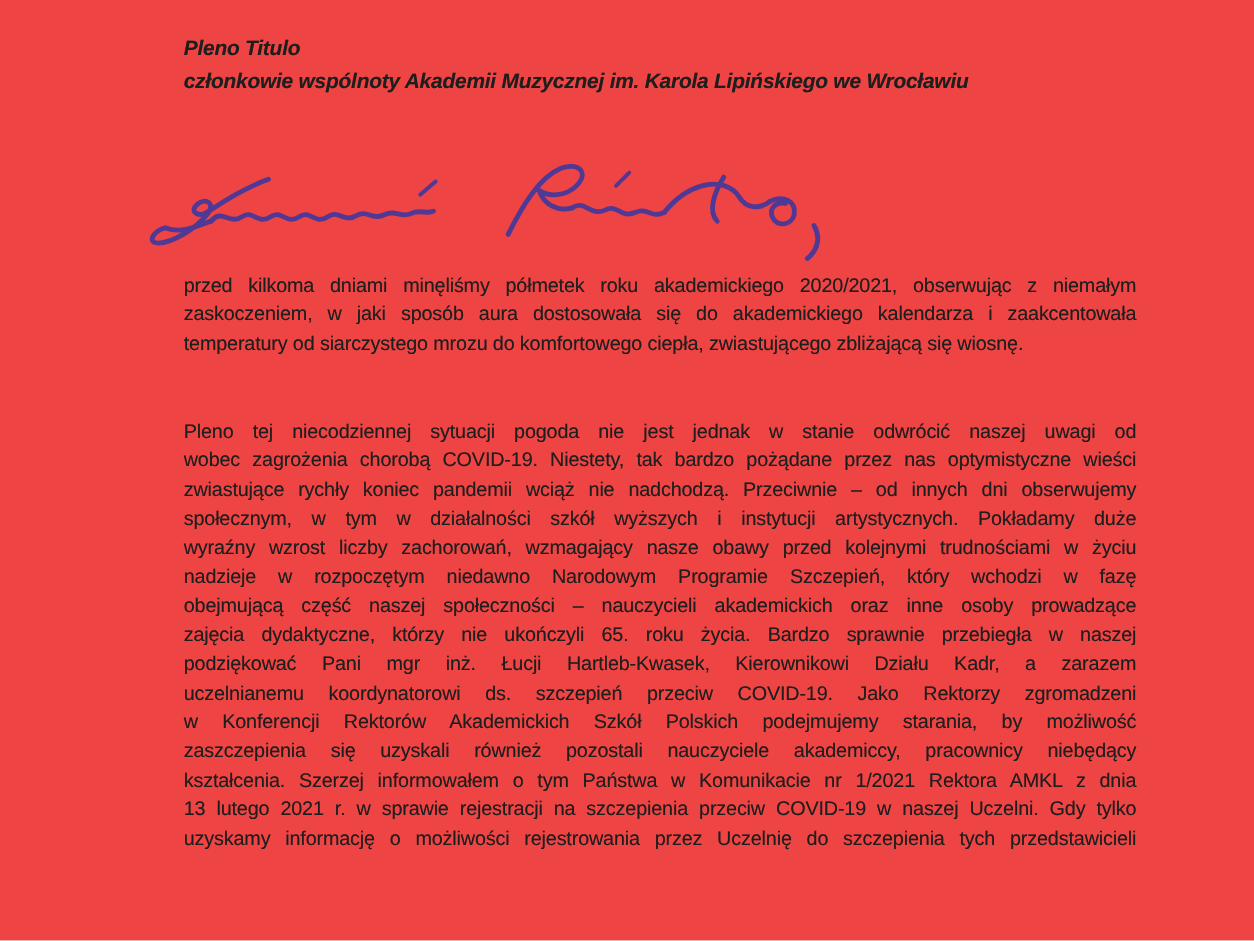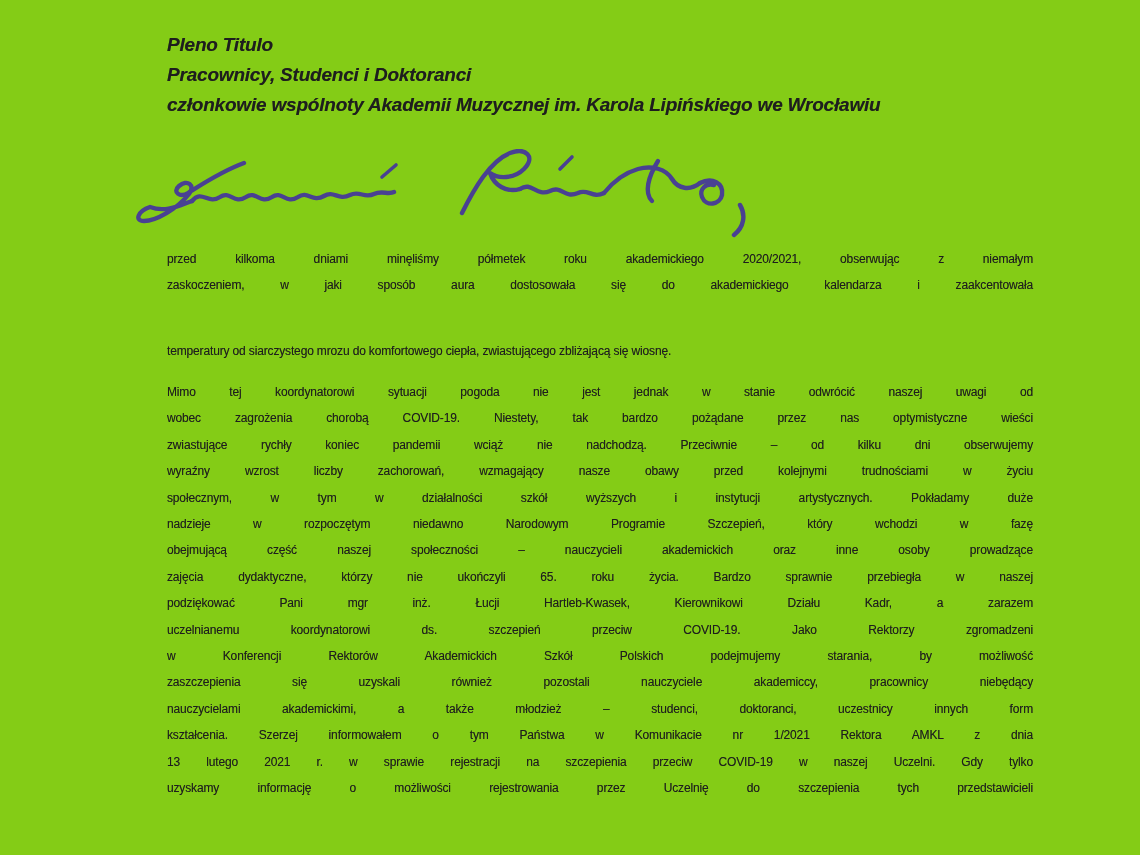--- a/index.html
+++ b/index.html
@@ -4,21 +4,21 @@
 <style>
   html, body {
     margin: 0;
     padding: 0;
     background: #ffffff;
   }
   .page {
     position: relative;
     width: 1140px;
     height: 855px;
-    background: #84cc16;
+    background: #ef4444;
     overflow: hidden;
     font-family: "Liberation Sans", sans-serif;
     color: #1e1e1e;
   }
   .letter-header {
     position: absolute;
     left: 167px;
     top: 30px;
     width: 900px;
     font-size: 19px;
@@ -33,45 +33,43 @@
     left: 122px;
     top: 143px;
     width: 650px;
     height: 105px;
   }
   .signature-wrap svg { display: block; width: 650px; height: 105px; }
   .para {
     position: absolute;
     left: 167px;
     width: 866px;
-    font-size: 12px;
+    font-size: 18px;
     line-height: 26.4px;
     letter-spacing: -0.15px;
     text-shadow: 0 0 0.5px rgba(30,30,30,0.5);
   }
   .para-1 { top: 246px; }
   .para-2 { top: 379px; }
   .line {
     text-align: justify;
     text-align-last: justify;
     white-space: nowrap;
   }
   .line.no-just {
     text-align-last: left;
-    margin-top: 39px;
   }
 </style>
 </head>
 <body>
 
 <div class="page">
 
   <header class="letter-header">
     <div class="h-line">Pleno Titulo</div>
-    <div class="h-line">Pracownicy, Studenci i Doktoranci</div>
     <div class="h-line">członkowie wspólnoty Akademii Muzycznej im. Karola Lipińskiego we Wrocławiu</div>
   </header>
 
   <div class="signature-wrap" role="img" aria-label="Szanowni Państwo,">
     <svg viewBox="0 0 650 105" xmlns="http://www.w3.org/2000/svg">
       <g fill="none" stroke="#46399a" stroke-width="4.4" stroke-linecap="round" stroke-linejoin="round" opacity="0.94">
 
         <path d="M 122 20 C 100 28 82 40 66 50 C 58 55 50 49 57 43 C 65 36 74 42 67 51 C 55 66 34 78 22 78 C 12 78 16 68 28 64 C 44 70 58 62 70 58"></path>
         <path d="M 70 58 C 80 46 86 62 98 54 C 108 47 112 62 124 54 C 134 47 138 62 150 54 C 160 47 164 62 176 54 C 186 47 190 60 202 53 C 212 47 216 58 228 52 C 238 47 242 56 252 51 C 260 47 266 52 272 49"></path>
         <path stroke-width="3.6" d="M 260 34 L 274 22"></path>
@@ -87,32 +85,31 @@
     </svg>
   </div>
 
   <section>
     <div class="para para-1">
         <div class="line">przed kilkoma dniami minęliśmy półmetek roku akademickiego 2020/2021, obserwując z niemałym</div>
         <div class="line">zaskoczeniem, w jaki sposób aura dostosowała się do akademickiego kalendarza i zaakcentowała</div>
         <div class="line no-just">temperatury od siarczystego mrozu do komfortowego ciepła, zwiastującego zbliżającą się wiosnę.</div>
       </div>
     <div class="para para-2">
-        <div class="line">Mimo tej koordynatorowi sytuacji pogoda nie jest jednak w stanie odwrócić naszej uwagi od</div>
+        <div class="line">Pleno tej niecodziennej sytuacji pogoda nie jest jednak w stanie odwrócić naszej uwagi od</div>
         <div class="line">wobec zagrożenia chorobą COVID-19. Niestety, tak bardzo pożądane przez nas optymistyczne wieści</div>
-        <div class="line">zwiastujące rychły koniec pandemii wciąż nie nadchodzą. Przeciwnie – od kilku dni obserwujemy</div>
+        <div class="line">zwiastujące rychły koniec pandemii wciąż nie nadchodzą. Przeciwnie – od innych dni obserwujemy</div>
+        <div class="line">społecznym, w tym w działalności szkół wyższych i instytucji artystycznych. Pokładamy duże</div>
         <div class="line">wyraźny wzrost liczby zachorowań, wzmagający nasze obawy przed kolejnymi trudnościami w życiu</div>
-        <div class="line">społecznym, w tym w działalności szkół wyższych i instytucji artystycznych. Pokładamy duże</div>
         <div class="line">nadzieje w rozpoczętym niedawno Narodowym Programie Szczepień, który wchodzi w fazę</div>
         <div class="line">obejmującą część naszej społeczności – nauczycieli akademickich oraz inne osoby prowadzące</div>
         <div class="line">zajęcia dydaktyczne, którzy nie ukończyli 65. roku życia. Bardzo sprawnie przebiegła w naszej</div>
         <div class="line">podziękować Pani mgr inż. Łucji Hartleb-Kwasek, Kierownikowi Działu Kadr, a zarazem</div>
         <div class="line">uczelnianemu koordynatorowi ds. szczepień przeciw COVID-19. Jako Rektorzy zgromadzeni</div>
         <div class="line">w Konferencji Rektorów Akademickich Szkół Polskich podejmujemy starania, by możliwość</div>
         <div class="line">zaszczepienia się uzyskali również pozostali nauczyciele akademiccy, pracownicy niebędący</div>
-        <div class="line">nauczycielami akademickimi, a także młodzież – studenci, doktoranci, uczestnicy innych form</div>
         <div class="line">kształcenia. Szerzej informowałem o tym Państwa w Komunikacie nr 1/2021 Rektora AMKL z dnia</div>
         <div class="line">13 lutego 2021 r. w sprawie rejestracji na szczepienia przeciw COVID-19 w naszej Uczelni. Gdy tylko</div>
         <div class="line">uzyskamy informację o możliwości rejestrowania przez Uczelnię do szczepienia tych przedstawicieli</div>
       </div>
   </section>
 
 </div>
 
 </body></html>

